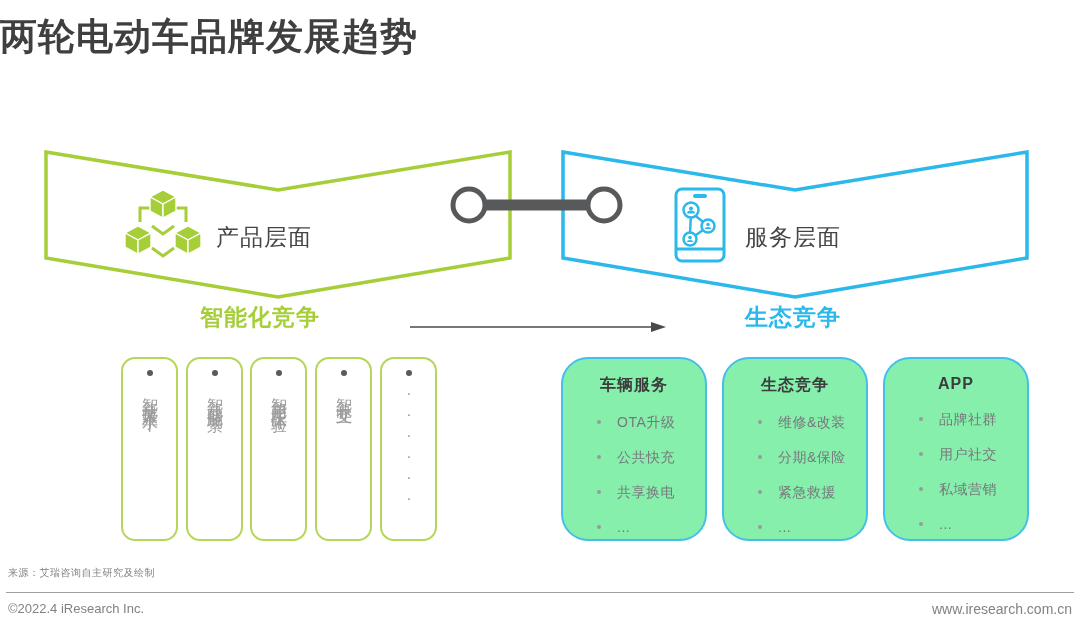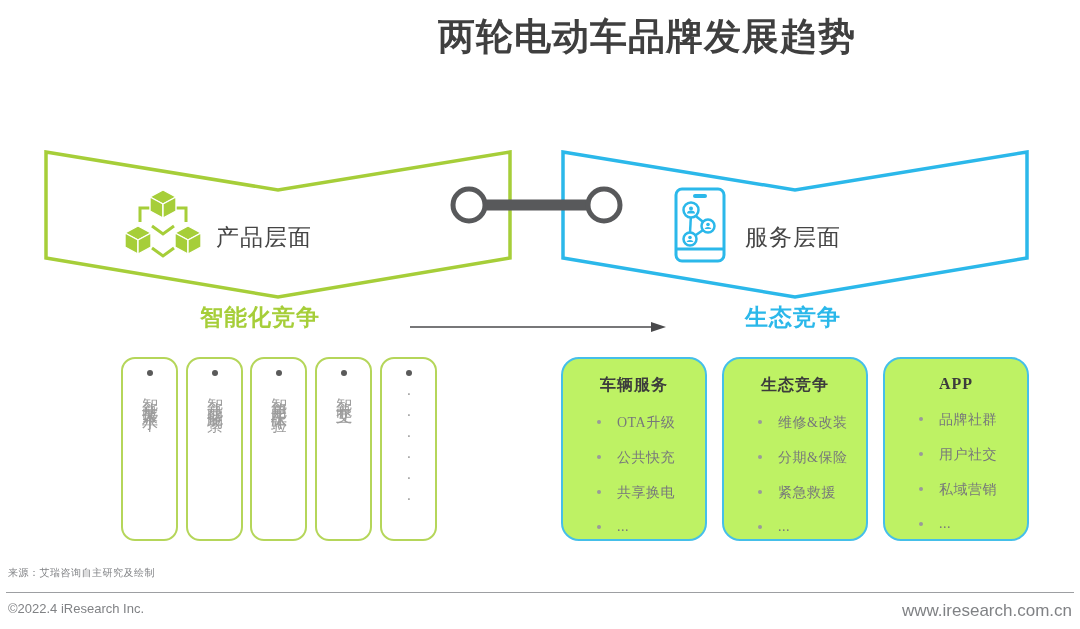--- a/index.html
+++ b/index.html
@@ -8,21 +8,21 @@
     background:#ffffff;
   }
   .stage{
     position:relative;
     width:1080px;height:629px;
     background:#ffffff;
     overflow:hidden;
   }
   .page-title{
     position:absolute;left:0;top:12px;width:856px;
-    text-align:right;
+    text-align:left;
     font-size:37px;font-weight:bold;color:#3f3f3f;
     letter-spacing:1px;
   }
   
   .banner{position:absolute;top:150px;width:468px;height:150px;}
   .banner svg{display:block;width:100%;height:100%;}
   .banner-left{left:44px;}
   .banner-right{left:561px;}
   .banner-icon{position:absolute;}
   .cubes-icon{left:123px;top:186px;width:80px;height:78px;}
@@ -57,22 +57,22 @@
     position:absolute;left:0;top:26px;width:100%;
     display:flex;justify-content:center;
     writing-mode:vertical-rl;text-orientation:upright;
     font-size:16px;color:#9c9c9c;letter-spacing:4px;
     margin:0 auto;
   }
   .pcard .ptext{left:50%;transform:translateX(-50%);width:auto;}
   
   .scard{
     position:absolute;top:357px;width:146px;height:184px;
-    border:2px solid #45bfe9;border-radius:18px;
-    box-sizing:border-box;background:#bef264;font-family:Liberation Serif, serif;
+    border:2px solid #45bfe9;border-radius:27px;
+    box-sizing:border-box;background:#86efac;
   }
   .scard-title{
     margin-top:16px;text-align:center;
     font-size:16px;font-weight:bold;color:#3c3c3c;letter-spacing:1px;
   }
   .slist{
     list-style:none;margin:18px 0 0 8px;padding:0 0 0 24px;
   }
   .slist li{
     position:relative;margin-bottom:17px;
@@ -90,21 +90,21 @@
   .footer-line{
     position:absolute;left:6px;top:592px;width:1068px;height:0;
     border-top:1px solid #9d9fa2;
   }
   .footer-left{
     position:absolute;left:8px;top:601px;
     font-size:13px;color:#808285;
   }
   .footer-right{
     position:absolute;right:8px;top:601px;
-    font-size:17px;color:#808285;
+    font-size:14px;color:#808285;
   }
 </style>
 </head>
 <body>
 
 <div class="stage">
 
   <div class="page-title">两轮电动车品牌发展趋势</div>
 
   <div class="banner banner-left">

